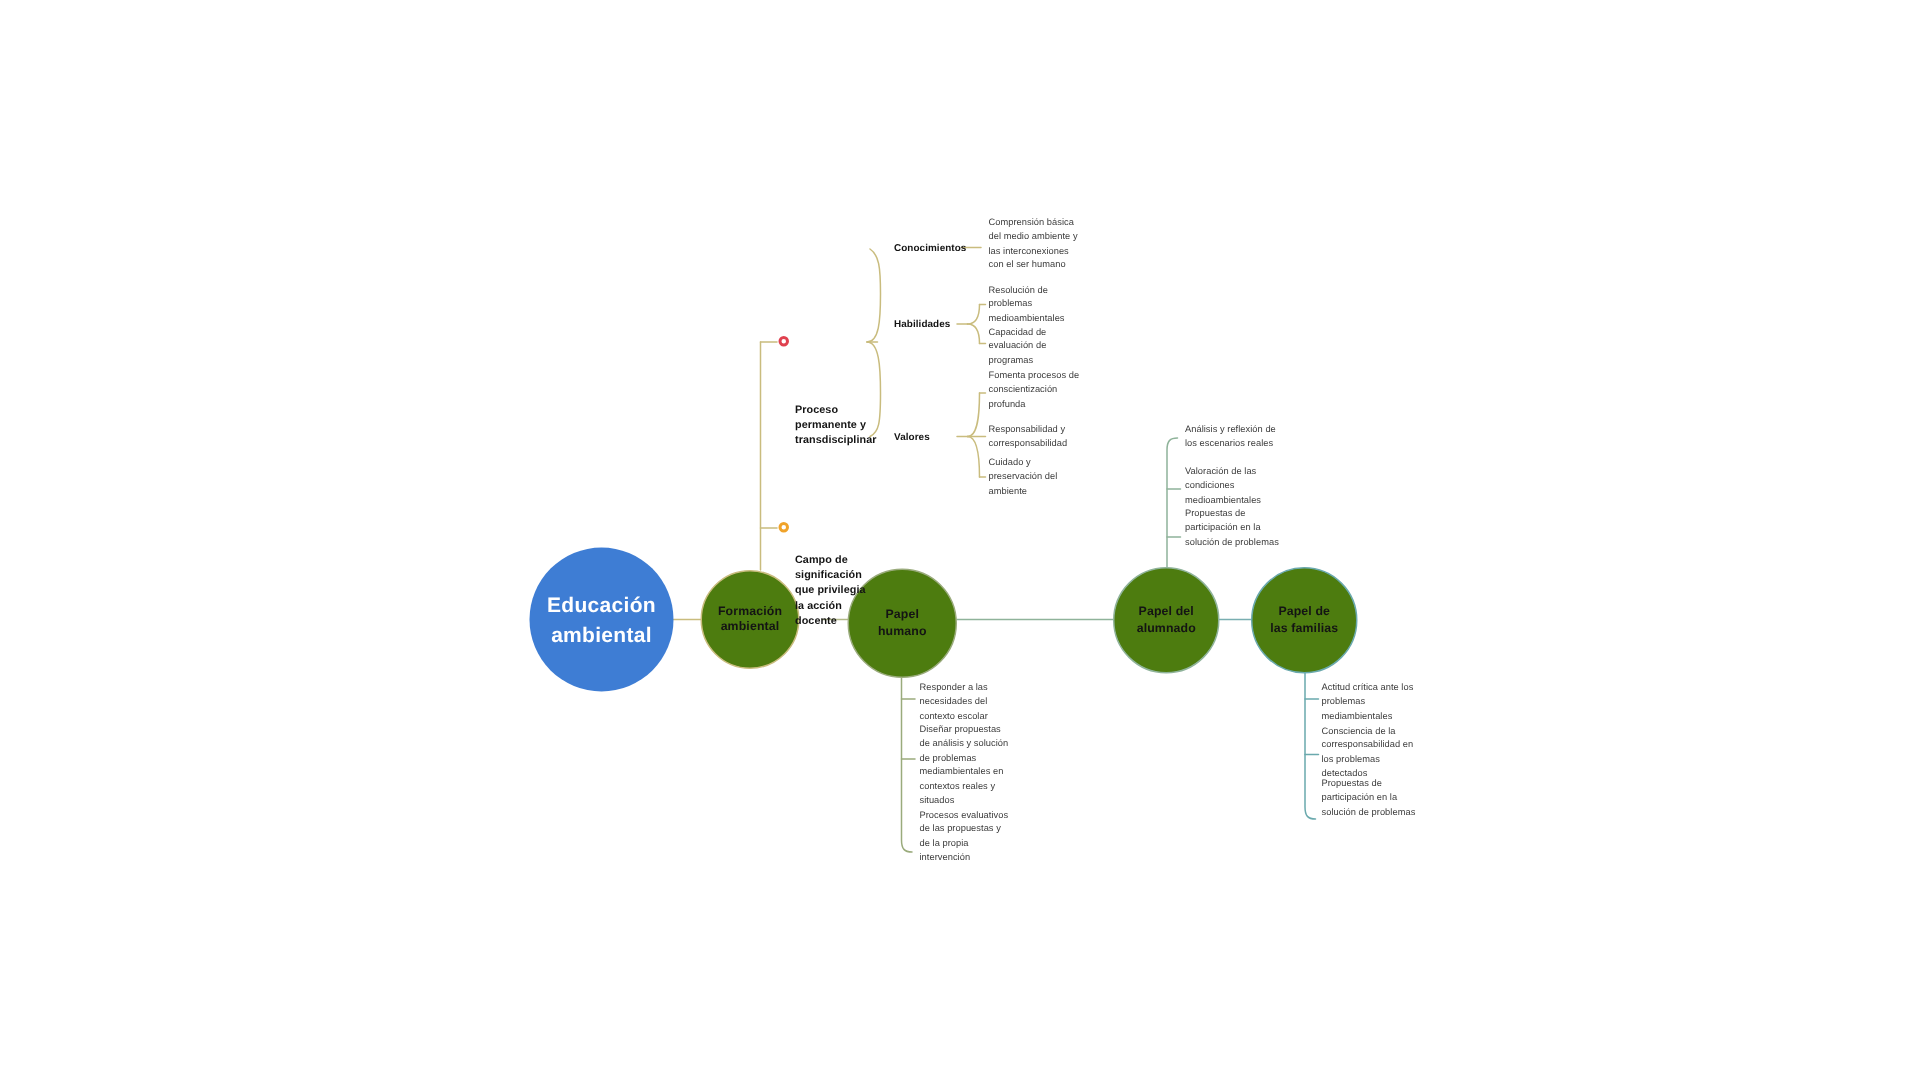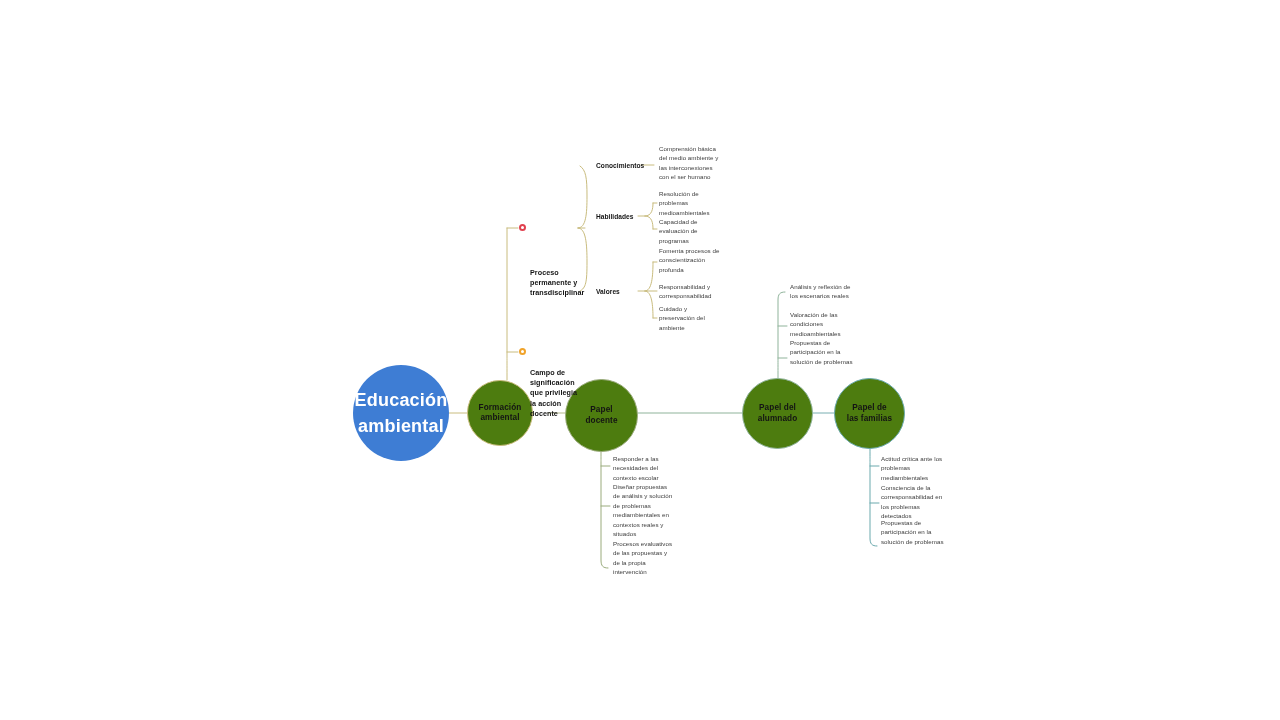--- a/index.html
+++ b/index.html
@@ -45,21 +45,21 @@
     line-height: 1.25;
     letter-spacing: .1px;
   }
 
   .node.root {
     background: #3e7dd4;
     border: none;
   }
   .node.root .node-label {
     color: #ffffff;
-    font-size: 18px;
+    font-size: 14px;
     font-weight: bold;
     line-height: 1.45;
     letter-spacing: .2px;
   }
 
   .node.ring {
     border-width: 1px;
     border-style: solid;
   }
   .node.ring .node-label {
@@ -169,21 +169,21 @@
 ambiental</span>
   </div>
 
   <div class="node ring" style="left:467px; top:380px; width:66px; height:66px; border-color:#c9bc7e;">
     <span class="node-label" style="white-space:pre-line;">Formación
 ambiental</span>
   </div>
 
   <div class="node ring" style="left:565px; top:379px; width:73px; height:73px; border-color:#9aab7c;">
     <span class="node-label" style="white-space:pre-line;">Papel
-docente</span>
+humano</span>
   </div>
 
   <div class="node ring" style="left:742px; top:378px; width:71px; height:71px; border-color:#8fb39a;">
     <span class="node-label" style="white-space:pre-line;">Papel del
 alumnado</span>
   </div>
 
   <div class="node ring" style="left:834px; top:378px; width:71px; height:71px; border-color:#6aa9ad;">
     <span class="node-label" style="white-space:pre-line;">Papel de
 las familias</span>

